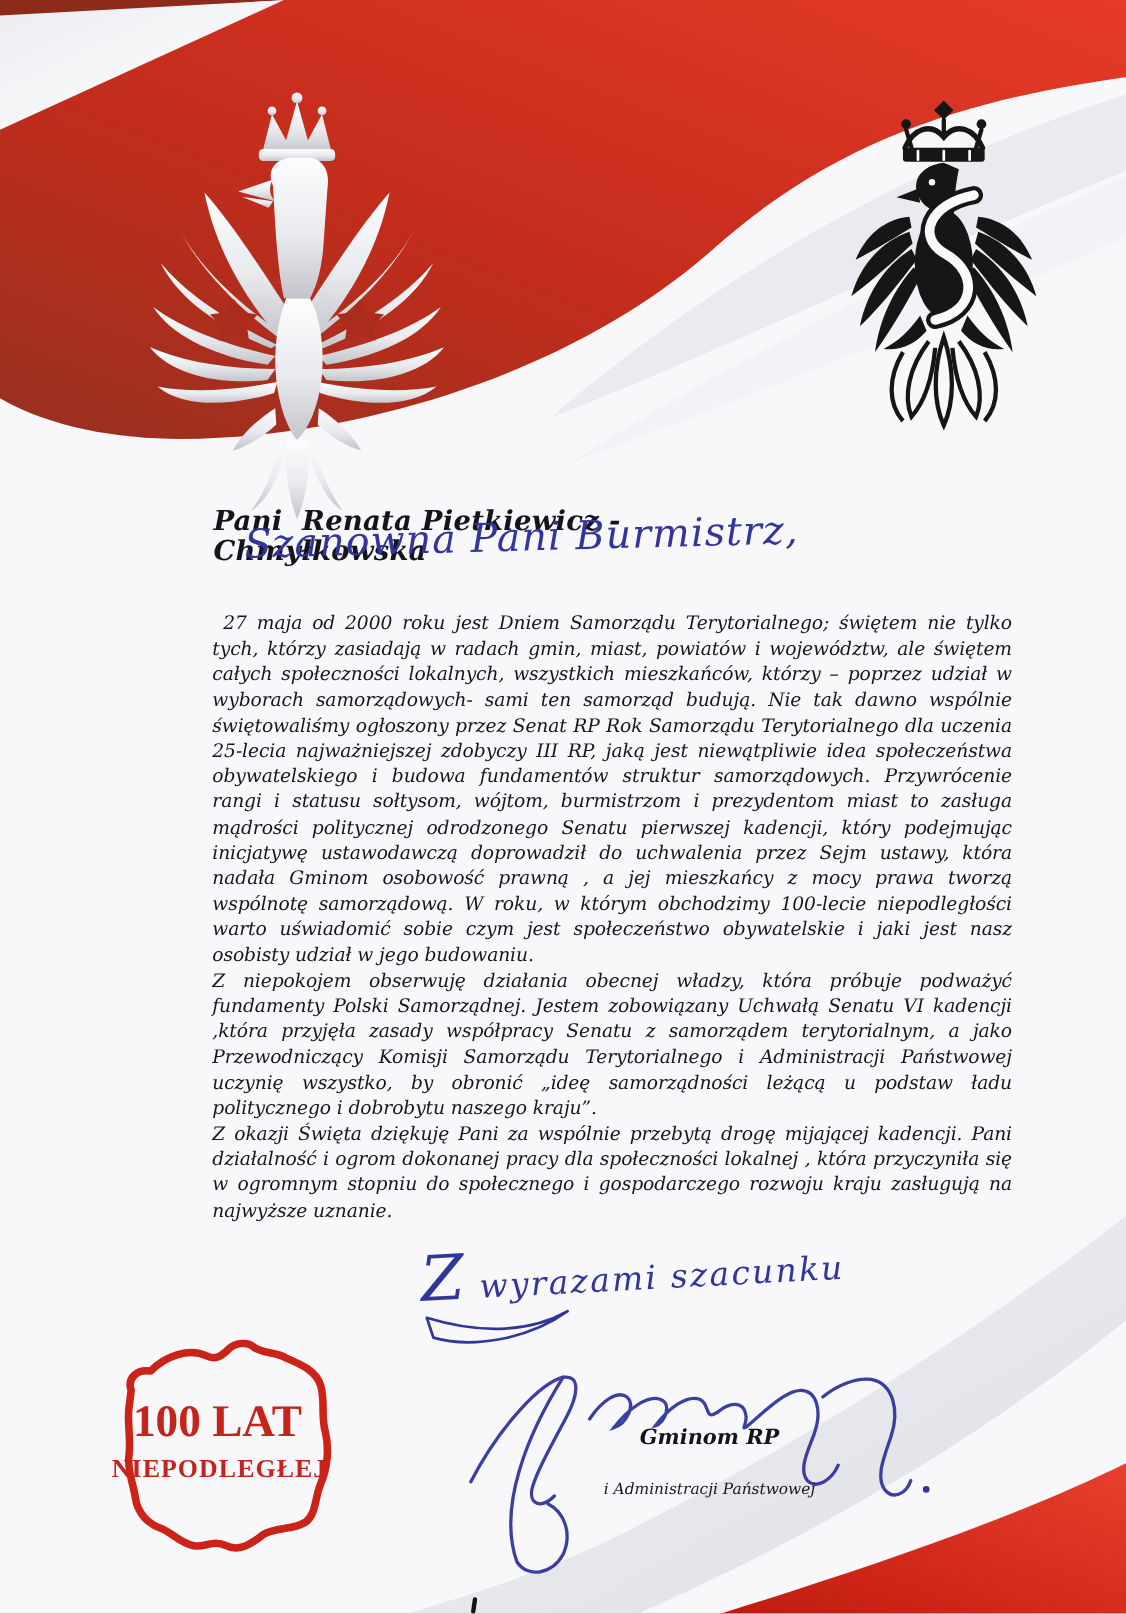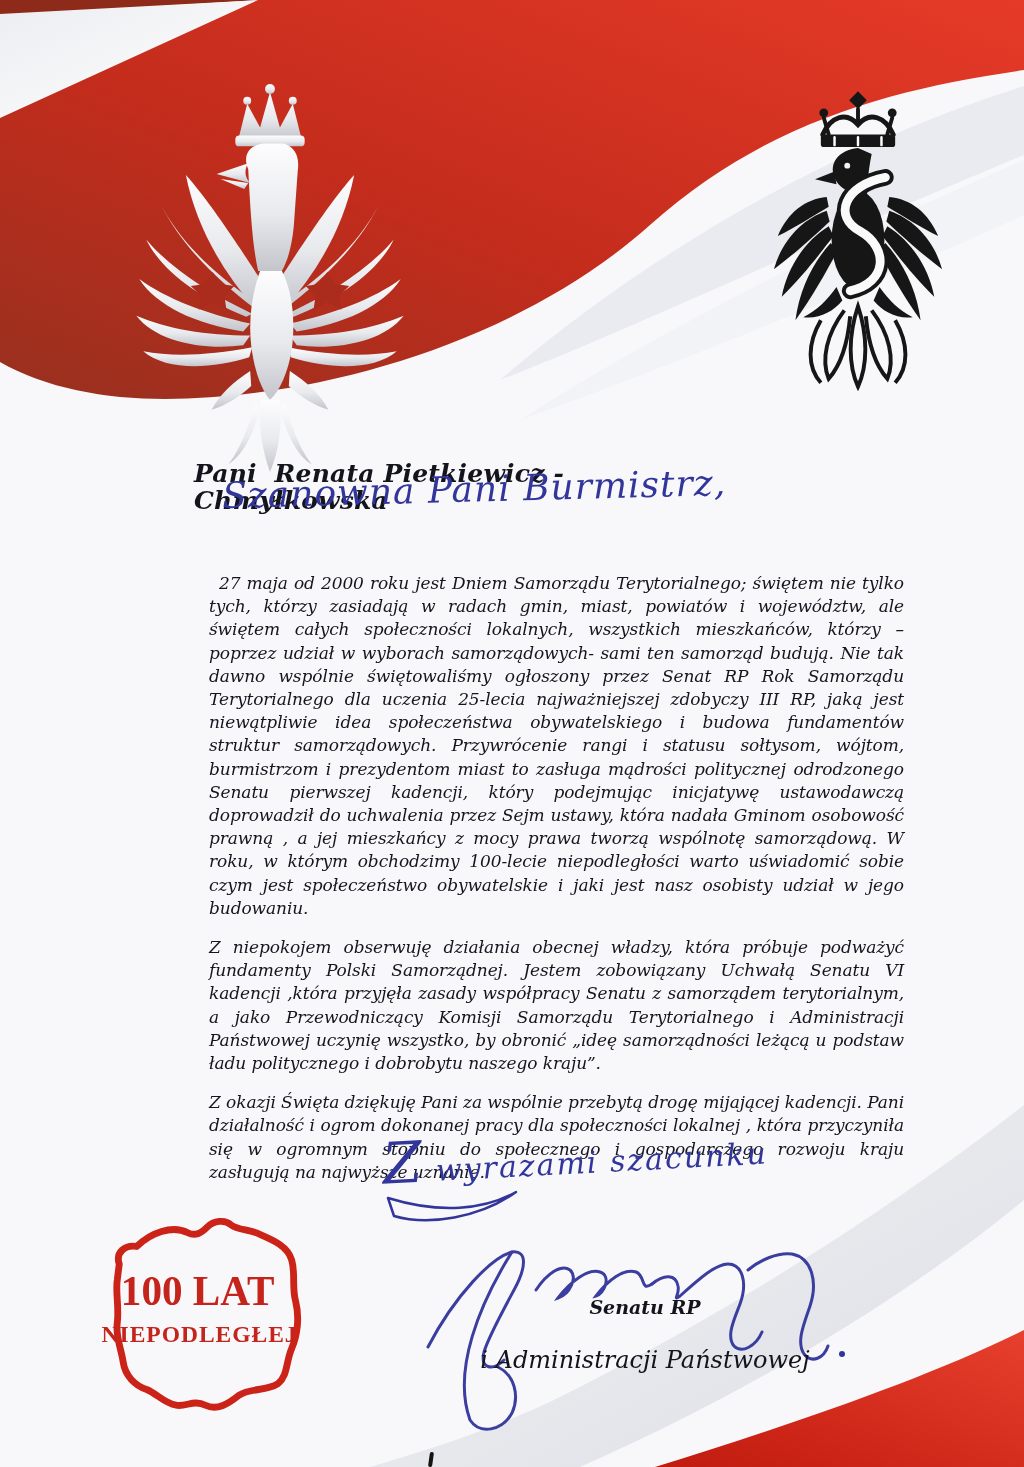--- a/index.html
+++ b/index.html
@@ -20,21 +20,21 @@
   .salutation{
     left:222px;top:468px;width:620px;
     font-style:italic;font-size:36px;line-height:40px;
     color:#32369b;transform:rotate(-1.5deg);letter-spacing:1px;
   }
   .body-text{
     left:193px;top:556px;width:727px;
     font-style:italic;font-size:17px;line-height:23.2px;
     text-align:justify;color:#15151e;letter-spacing:-.1px;
   }
-  .body-text p{margin:16px;}
+  .body-text p{margin:0;}
   .body-text p.first{text-indent:10px;}
   .closing-hand{
     left:382px;top:1116px;width:560px;
     font-style:italic;font-size:30px;color:#32369b;
     transform:rotate(-3deg);letter-spacing:2px;
   }
   .closing-hand::first-letter{font-size:1.9em;}
   .sig-name{
     left:435px;top:1228px;width:420px;text-align:center;
     font-style:italic;font-size:19px;color:#14141c;
@@ -42,21 +42,21 @@
   .sig-title1{
     left:435px;top:1296px;width:420px;text-align:center;
     font-style:italic;font-weight:bold;font-size:19px;color:#14141c;
   }
   .sig-title2{
     left:435px;top:1322px;width:420px;text-align:center;
     font-style:italic;font-size:18px;color:#14141c;
   }
   .sig-title3{
     left:435px;top:1346px;width:420px;text-align:center;
-    font-style:italic;font-size:24px;color:#14141c;
+    font-style:italic;font-size:14px;color:#14141c;
   }
   .bottom-mark{
     left:429px;top:1452px;width:4px;height:15px;background:#15130f;
     transform:rotate(8deg);border-radius:2px;
   }
 </style>
 </head>
 <body>
 
 <div class="page">
@@ -248,18 +248,18 @@
     <g fill="none" stroke="#31359b" stroke-width="3" stroke-linecap="round" opacity="0.95">
       <path d="M28,112 C55,60 92,22 112,17 C128,15 126,33 114,55 C100,81 88,103 84,117 C80,133 92,137 104,125"></path>
       <path d="M112,17 C80,68 52,135 70,185 C80,200 102,196 112,178 C120,160 114,140 98,132"></path>
       <path d="M136,55 C148,37 162,29 170,35 C178,42 170,59 158,63 C170,47 188,33 200,37 C212,41 204,59 196,61 C208,45 224,33 236,37 C246,41 240,57 252,49"></path>
       <path d="M252,49 C264,39 276,39 278,51 C280,59 272,67 280,61 C300,43 316,29 328,29 C342,29 348,47 340,69 C334,85 326,101 334,111 C342,119 356,111 362,97"></path>
       <path d="M348,35 C360,25 378,17 392,19 C412,23 418,47 410,71 C404,89 396,107 404,119 C412,129 424,123 428,111"></path>
     </g>
     <circle cx="442" cy="119" r="3" fill="#31359b"></circle>
   </svg>
 
-  <div class="abs sig-title1">Senatu RP</div>
+  <div class="abs sig-title1">Gminom RP</div>
   <div class="abs sig-title3">i Administracji Państwowej</div>
 
   <div class="abs bottom-mark"></div>
 
 </div>
 
 </body></html>

